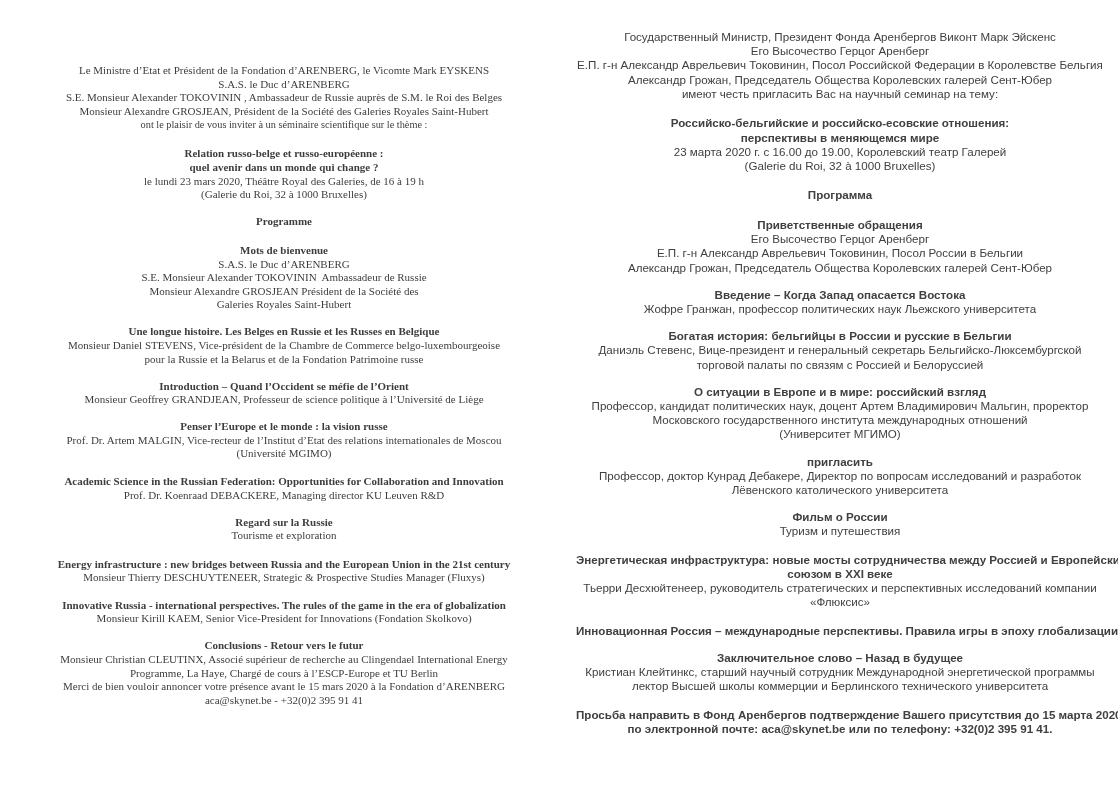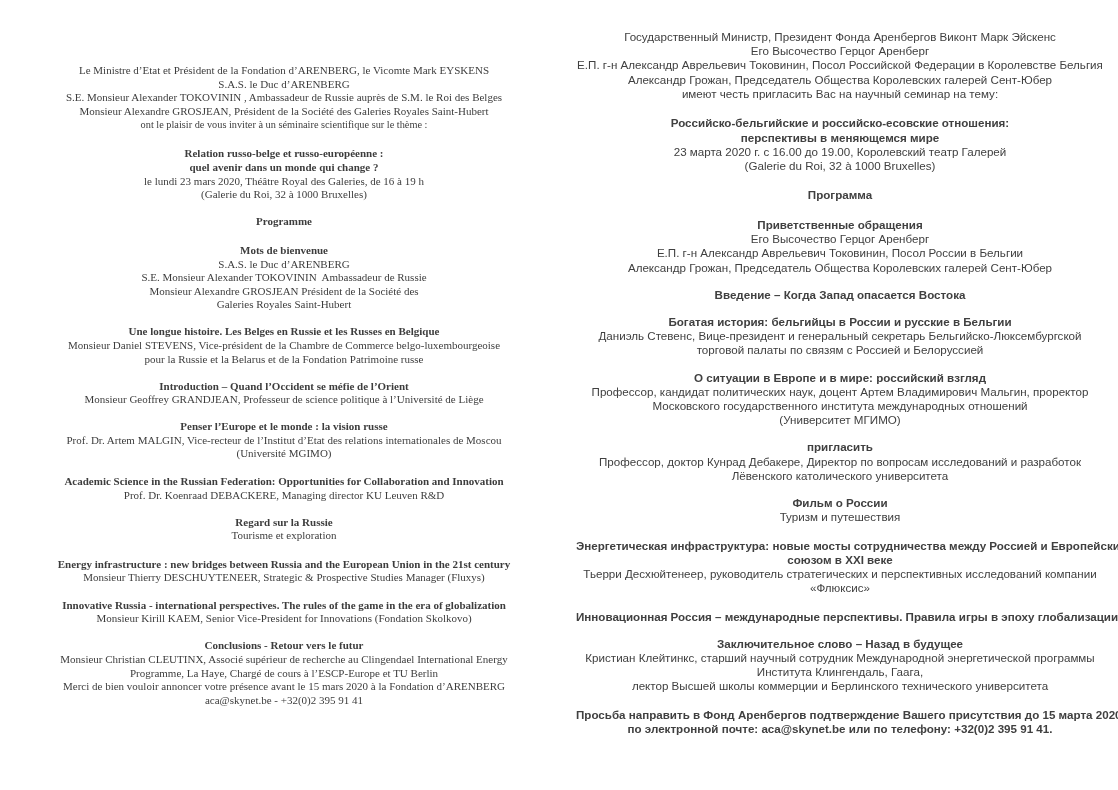--- a/index.html
+++ b/index.html
@@ -129,20 +129,21 @@
       <div class="line b">Программа</div>
     </div>
     <div class="block" style="margin-top: 15.3px;">
       <div class="line b">Приветственные обращения</div>
       <div class="line">Его Высочество Герцог Аренберг</div>
       <div class="line">Е.П. г-н Александр Аврельевич Токовинин, Посол России в Бельгии</div>
       <div class="line">Александр Грожан, Председатель Общества Королевских галерей Сент-Юбер</div>
     </div>
     <div class="block" style="margin-top: 13px;">
       <div class="line b">Введение – Когда Запад опасается Востока</div>
+      <div class="line">Жофре Гранжан, профессор политических наук Льежского университета</div>
     </div>
     <div class="block" style="margin-top: 13px;">
       <div class="line b">Богатая история: бельгийцы в России и русские в Бельгии</div>
       <div class="line">Даниэль Стевенс, Вице-президент и генеральный секретарь Бельгийско-Люксембургской</div>
       <div class="line">торговой палаты по связям с Россией и Белоруссией</div>
     </div>
     <div class="block" style="margin-top: 13px;">
       <div class="line b">О ситуации в Европе и в мире: российский взгляд</div>
       <div class="line">Профессор, кандидат политических наук, доцент Артем Владимирович Мальгин, проректор</div>
       <div class="line">Московского государственного института международных отношений</div>
@@ -162,20 +163,19 @@
       <div class="line b">союзом в XXI веке</div>
       <div class="line">Тьерри Десхюйтенеер, руководитель стратегических и перспективных исследований компании</div>
       <div class="line">«Флюксис»</div>
     </div>
     <div class="block" style="margin-top: 14.2px;">
       <div class="line b">Инновационная Россия – международные перспективы. Правила игры в эпоху глобализации.</div>
     </div>
     <div class="block" style="margin-top: 13px;">
       <div class="line b">Заключительное слово – Назад в будущее</div>
       <div class="line">Кристиан Клейтинкс, старший научный сотрудник Международной энергетической программы</div>
-      <div class="line">Института Клингендаль, Гаага,</div>
       <div class="line">лектор Высшей школы коммерции и Берлинского технического университета</div>
     </div>
     <div class="block" style="margin-top: 14.2px;">
       <div class="line b">Просьба направить в Фонд Аренбергов подтверждение Вашего присутствия до 15 марта 2020 г.</div>
       <div class="line b">по электронной почте: aca@skynet.be или по телефону: +32(0)2 395 91 41.</div>
     </div>
   </div>
 
 </body></html>

